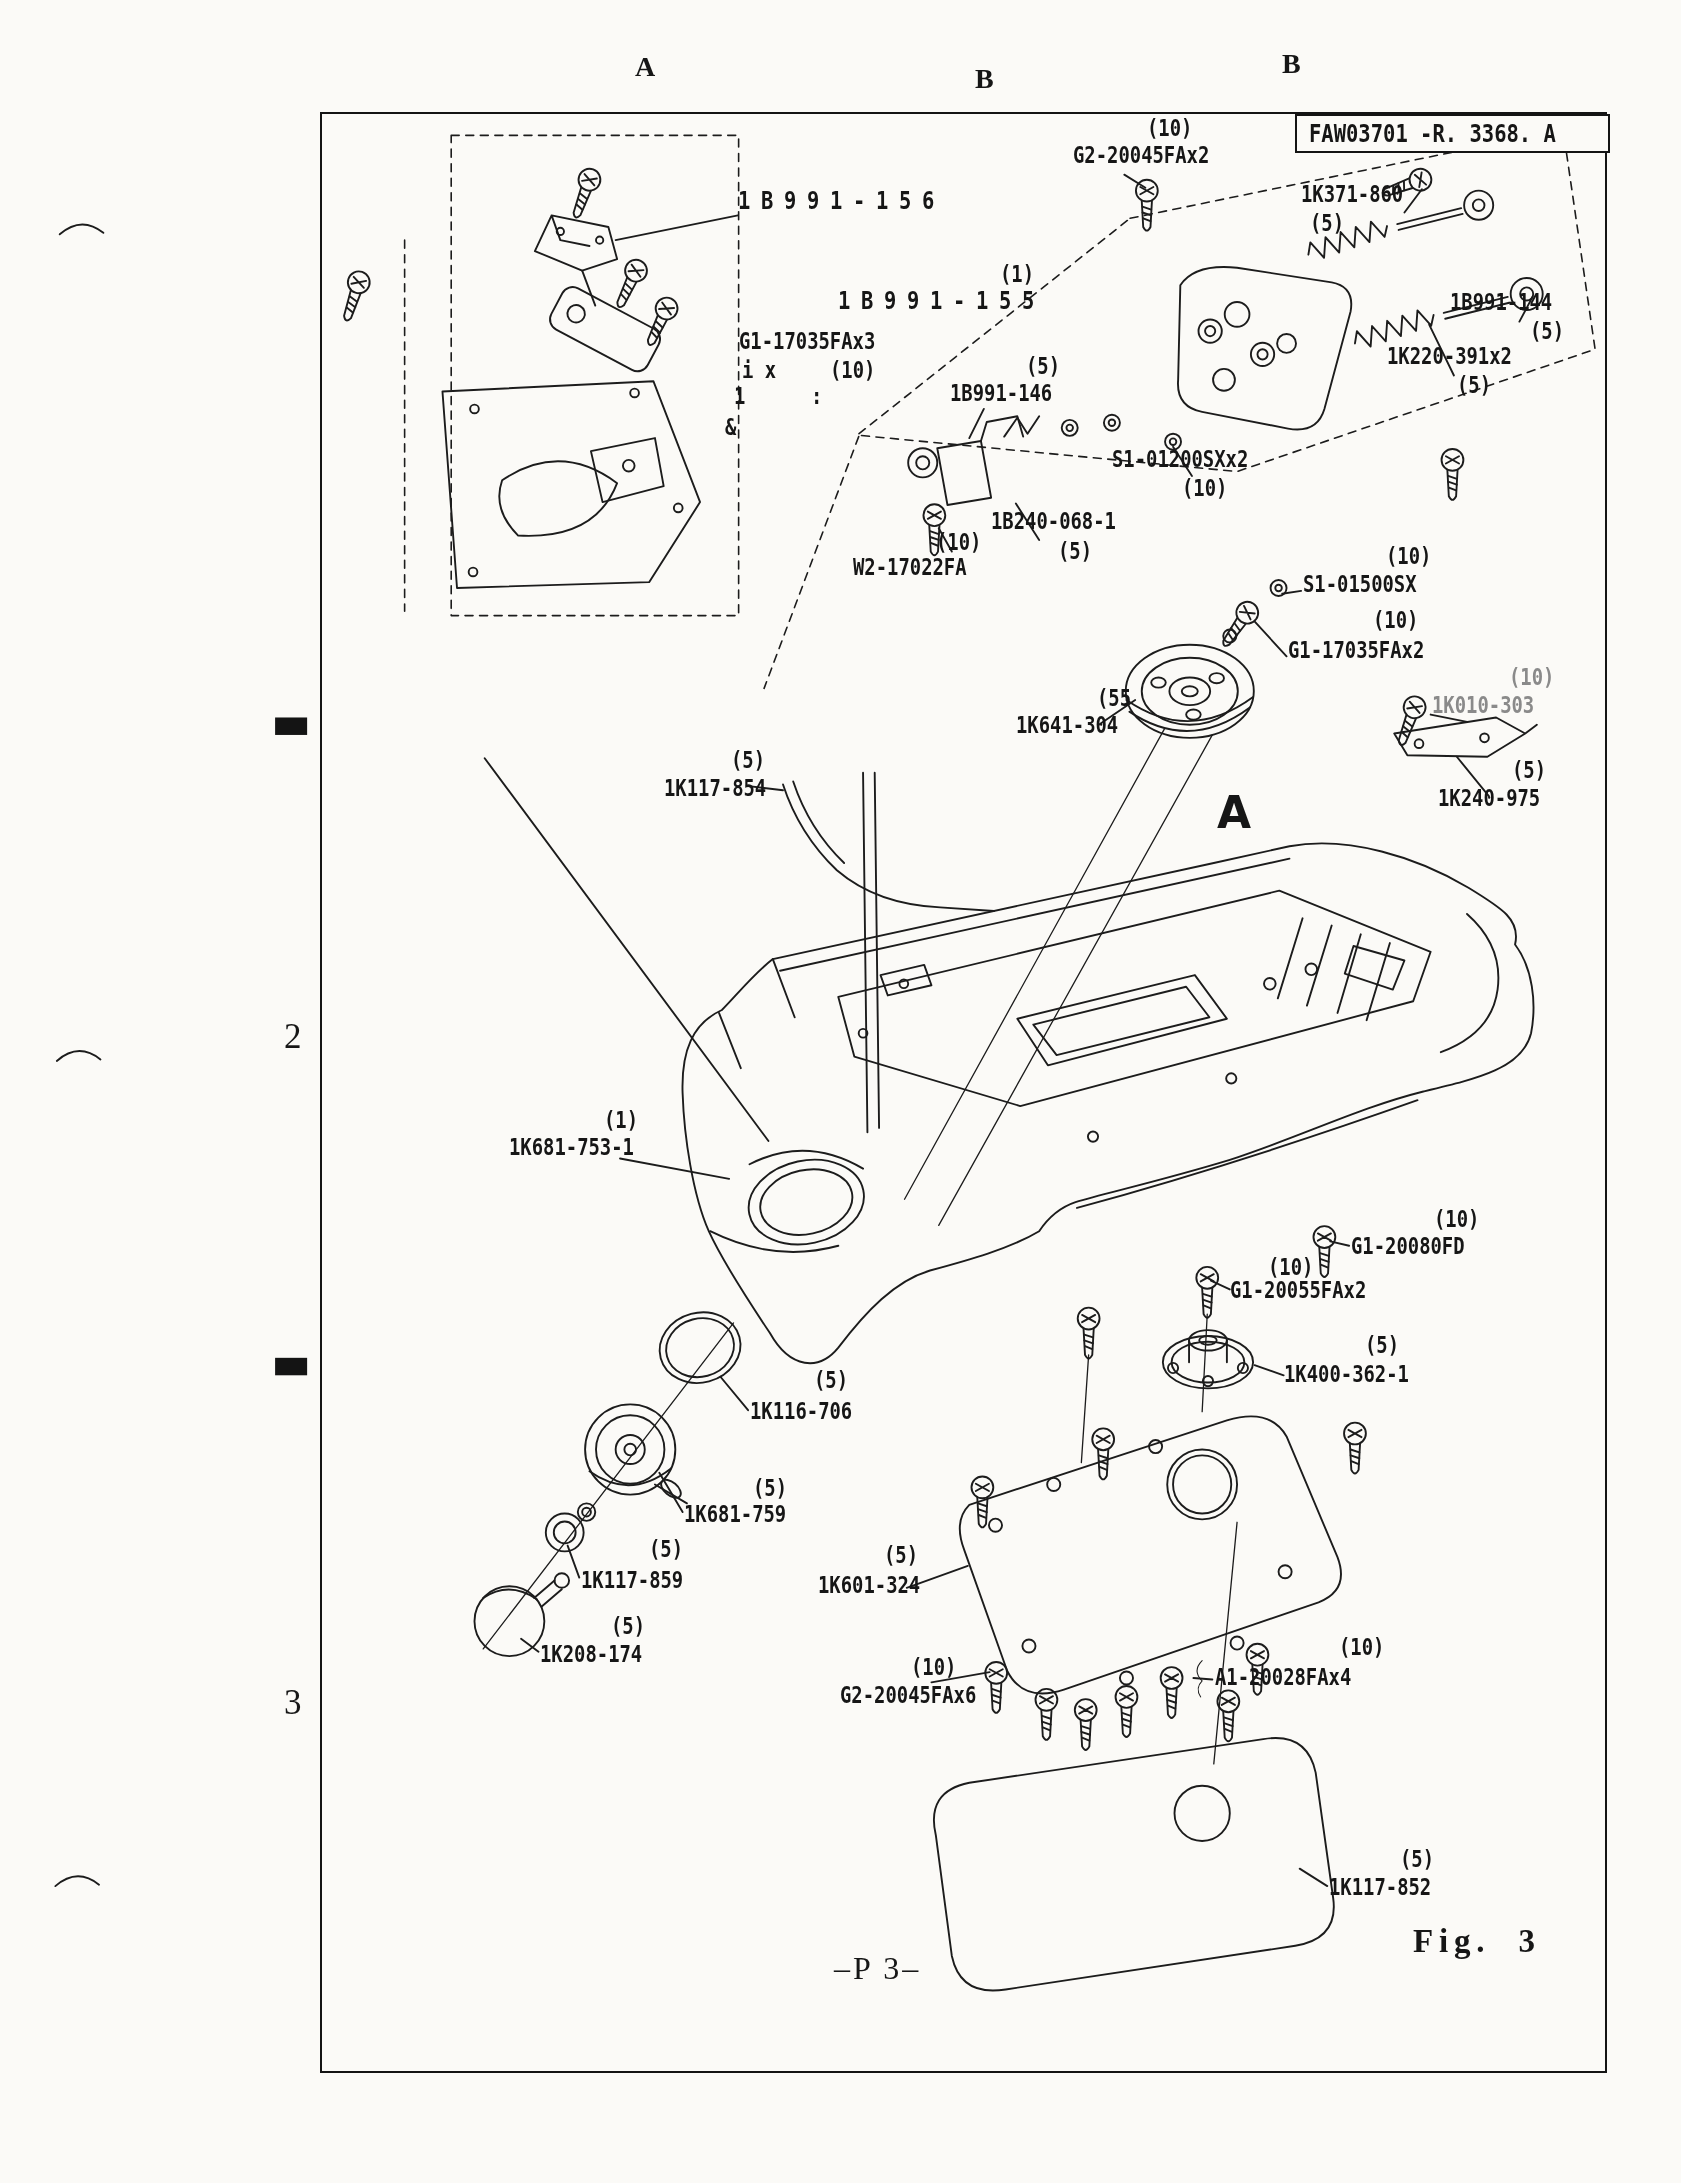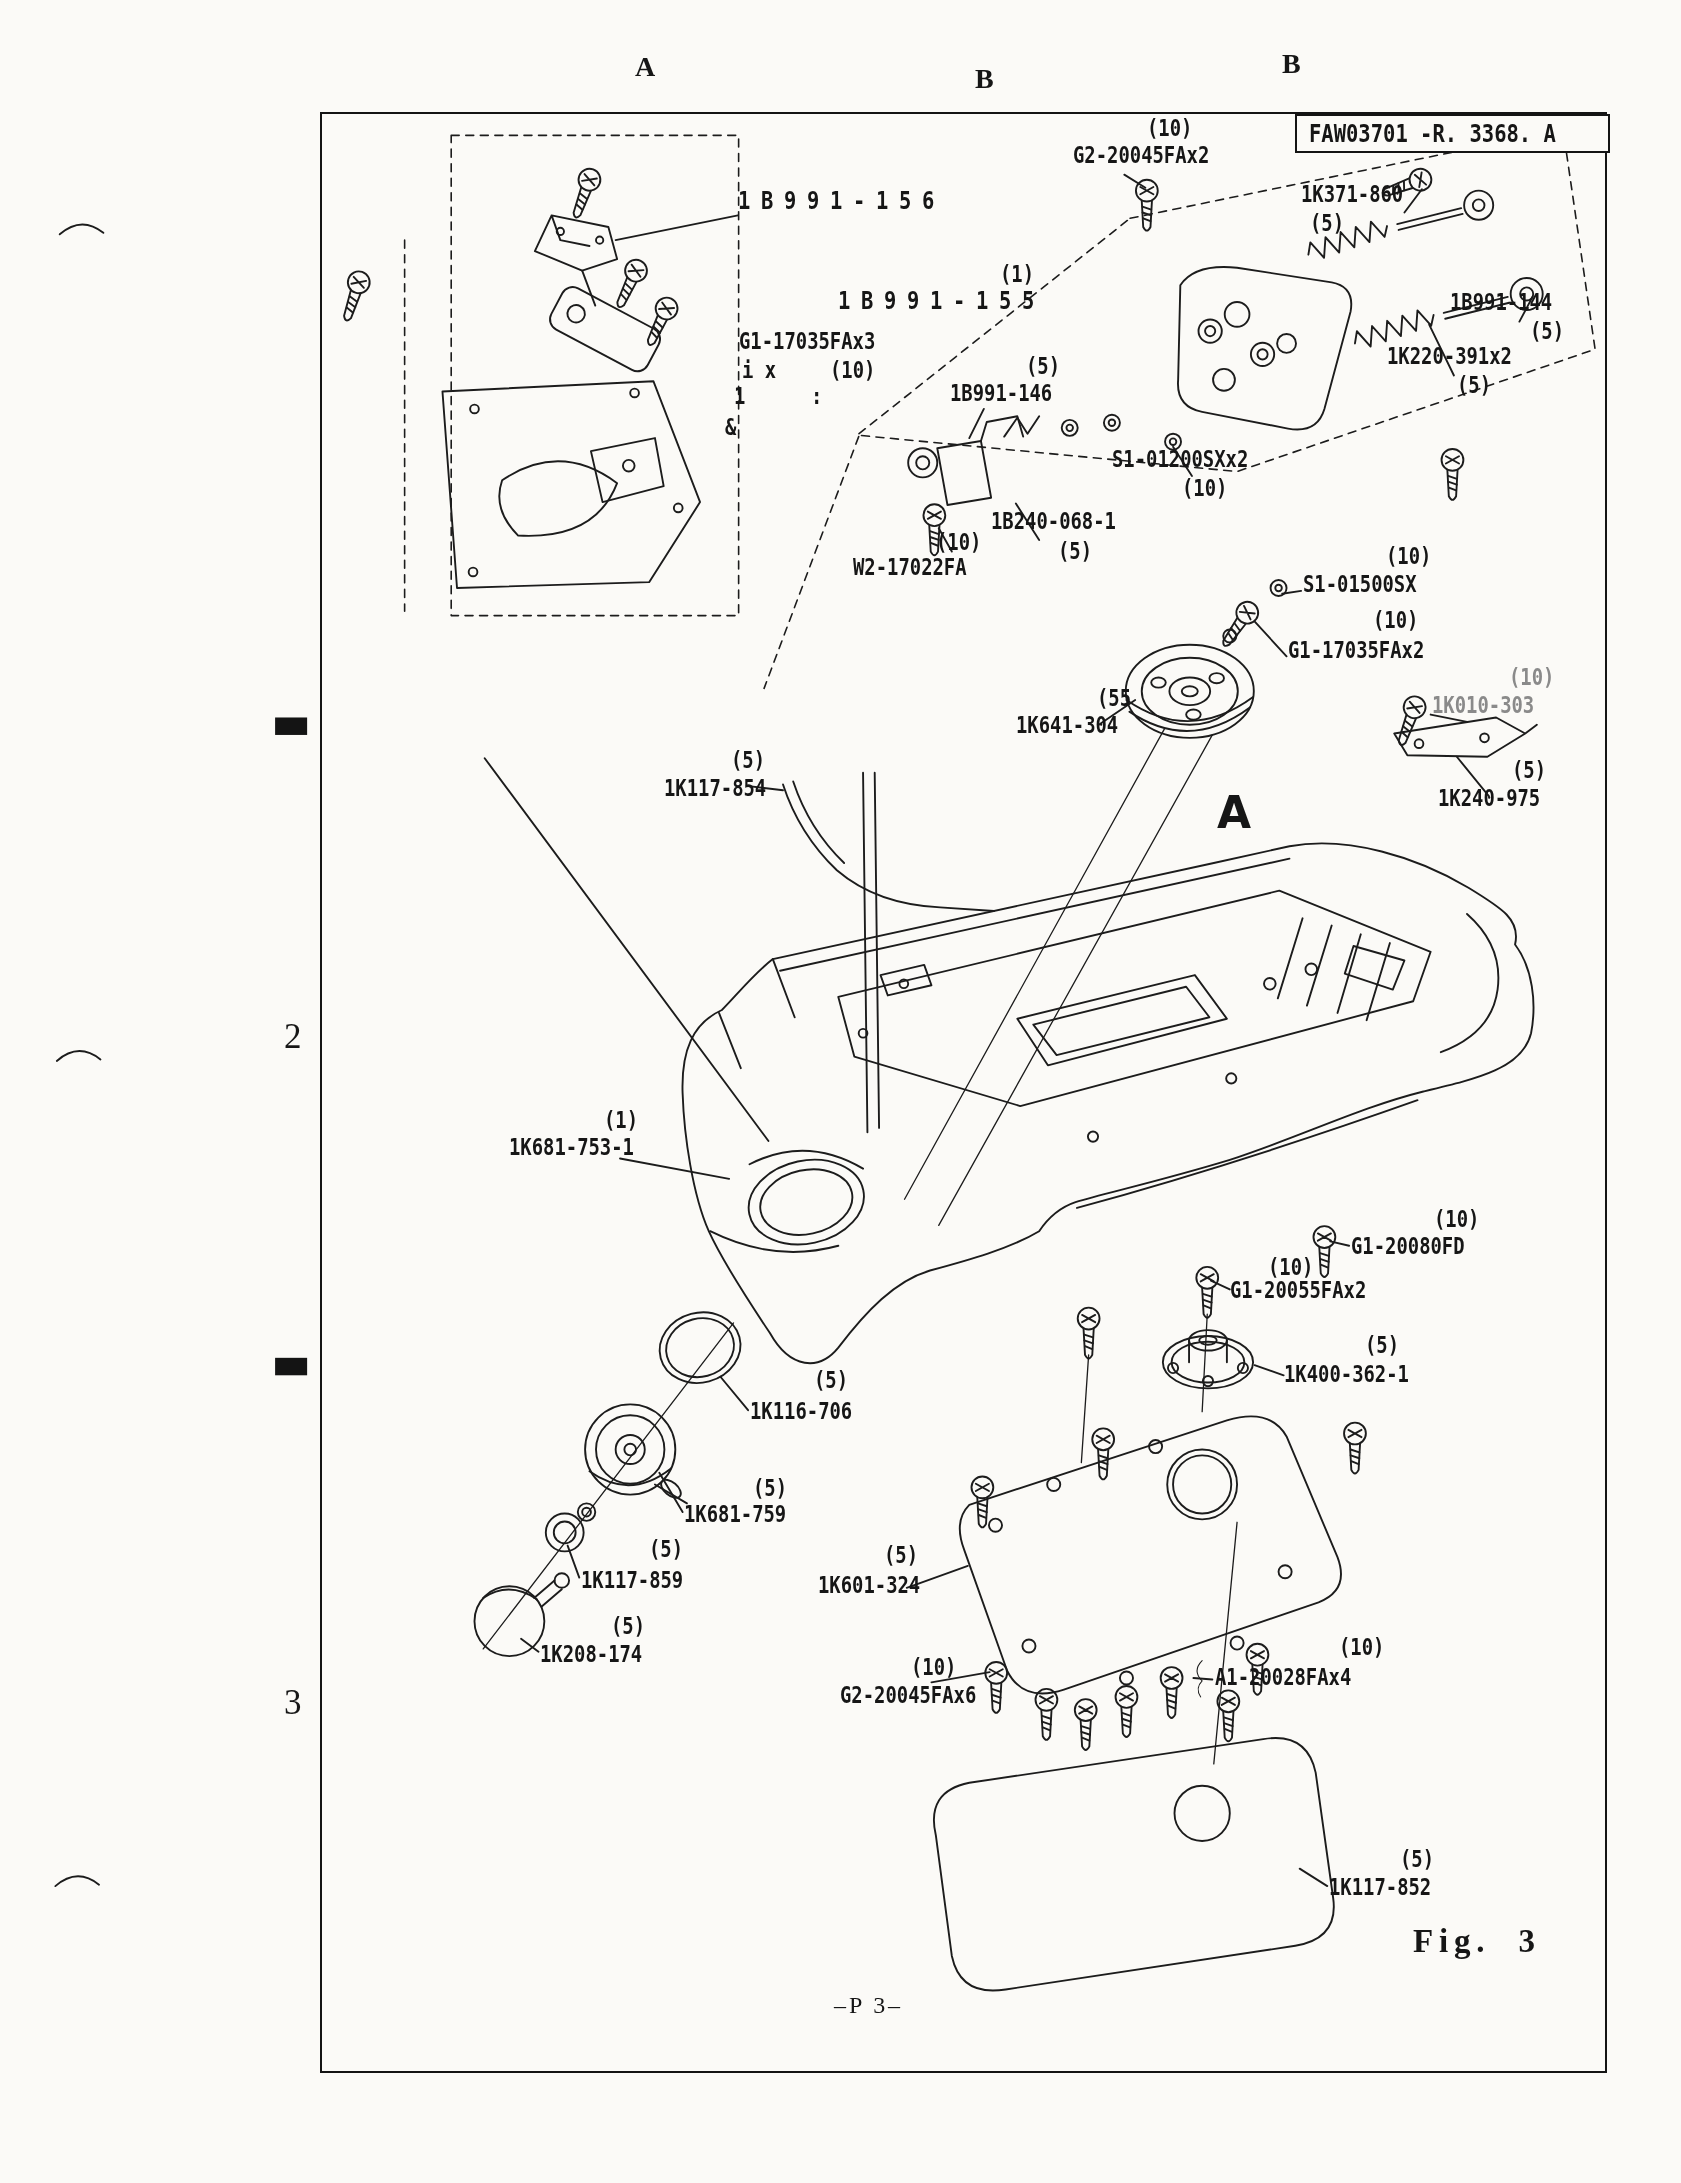--- a/index.html
+++ b/index.html
@@ -20,22 +20,22 @@
   .tagbox span{transform:scaleX(.82);transform-origin:0 50%;display:inline-block;}
   .lb{position:absolute;font-size:23px;font-weight:700;white-space:pre;
       transform:scaleX(.82);transform-origin:0 0;line-height:1.05;}
   .lb.sp{font-size:25px;letter-spacing:13px;}
   .lb.big{font-family:"DejaVu Sans",sans-serif;font-size:44px;font-weight:800;transform:none;}
   .lb.lt{color:#8a8a8a;}
   .corner{position:absolute;font-family:"Liberation Serif",serif;font-size:28px;font-weight:600;}
   .mnum{position:absolute;font-family:"Liberation Serif",serif;font-size:35px;}
   .fig{position:absolute;left:1413px;top:1923px;font-family:"Liberation Serif",serif;
        font-size:33px;font-weight:700;letter-spacing:5.8px;white-space:pre;}
-  .pageno{position:absolute;left:834px;top:1992px;font-family:"Liberation Serif",serif;
-       font-size:24px;letter-spacing:2.9px;white-space:pre;}
+  .pageno{position:absolute;left:834px;top:1950px;font-family:"Liberation Serif",serif;
+       font-size:32px;letter-spacing:2.9px;white-space:pre;}
 </style>
 </head>
 <body>
 
 <div class="page">
 
   <svg class="art" width="1681" height="2183" viewBox="0 0 2310 3000">
     <defs>
       <g id="scr" fill="none" stroke="#1b1b1b" stroke-width="3">
         <circle cx="0" cy="0" r="15" fill="#fbfaf7"></circle>

